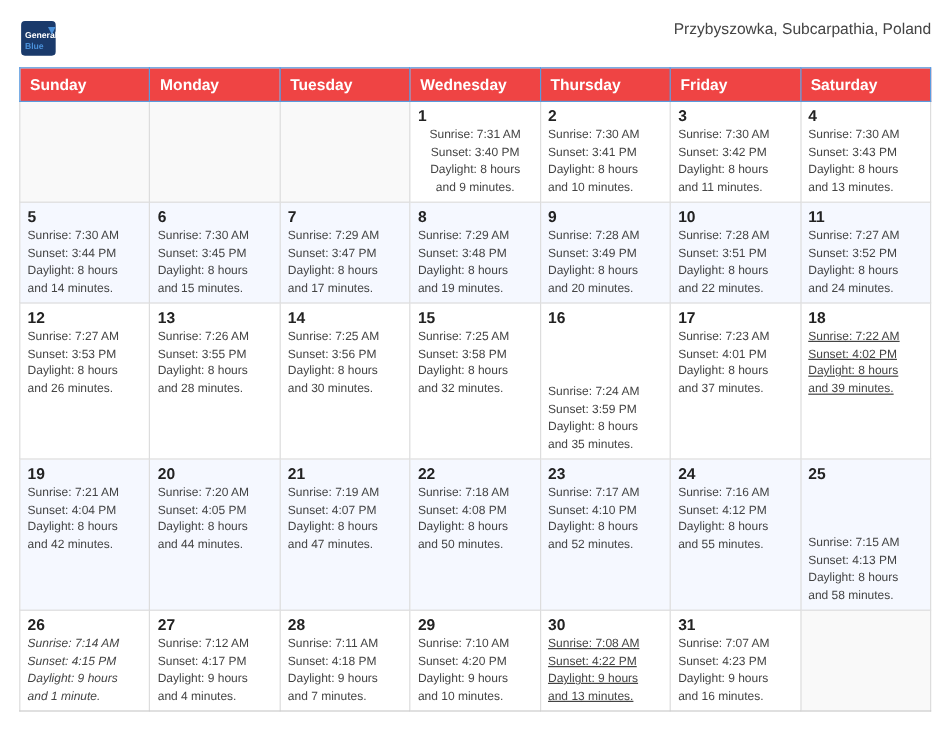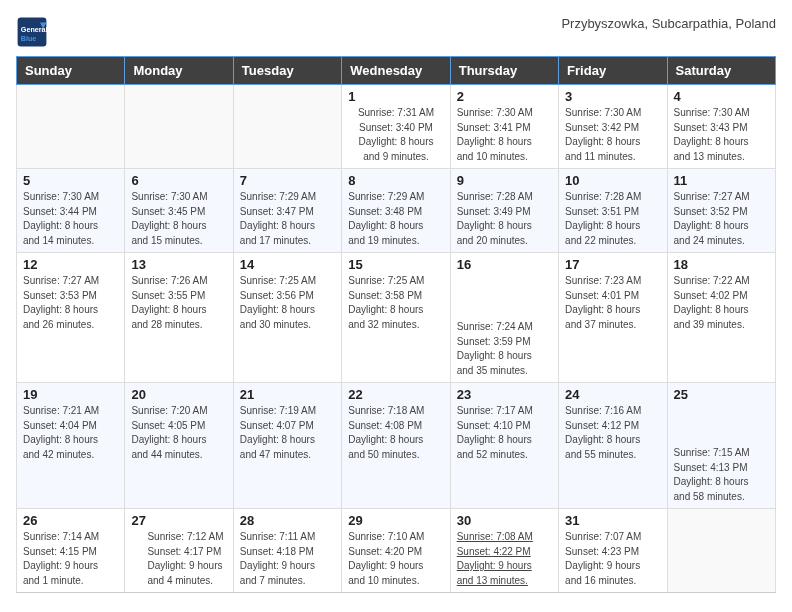--- a/index.html
+++ b/index.html
@@ -38,21 +38,21 @@
       font-size: 13px;
       color: #444;
       text-align: center;
     }
     .calendar {
       width: 100%;
       border-collapse: collapse;
       border: 1px solid #ccc;
     }
     .calendar th {
-      background-color: #404040;
+      background-color: #ef4444;
       color: #fff;
       text-align: left;
       padding: 6px 8px;
       font-size: 13px;
       font-weight: bold;
       border: 1px solid #5a9bdf;
     }
     .calendar td {
       vertical-align: top;
       padding: 4px 6px;
@@ -237,21 +237,21 @@
         </td>
         <td>
           <span class="day-number">17</span>
           <div class="day-info" style="white-space: pre-line;">Sunrise: 7:23 AM
 Sunset: 4:01 PM
 Daylight: 8 hours
 and 37 minutes.</div>
         </td>
         <td>
           <span class="day-number">18</span>
-          <div class="day-info" style="white-space: pre-line;">Sunrise: 7:22 AM
+          <div class="day-info" style="white-space: pre-line; text-decoration: underline;">Sunrise: 7:22 AM
 Sunset: 4:02 PM
 Daylight: 8 hours
 and 39 minutes.</div>
         </td>
       </tr>
       <tr>
         <td>
           <span class="day-number">19</span>
           <div class="day-info" style="white-space: pre-line;">Sunrise: 7:21 AM
 Sunset: 4:04 PM
@@ -297,28 +297,28 @@
           <span class="day-number">25</span>
           <div class="day-info" style="white-space: pre-line; margin-top: 44px;">Sunrise: 7:15 AM
 Sunset: 4:13 PM
 Daylight: 8 hours
 and 58 minutes.</div>
         </td>
       </tr>
       <tr>
         <td>
           <span class="day-number">26</span>
-          <div class="day-info" style="white-space: pre-line;">Sunrise: 7:14 AM
+          <div class="day-info" style="white-space: pre-line; font-style: italic;">Sunrise: 7:14 AM
 Sunset: 4:15 PM
 Daylight: 9 hours
 and 1 minute.</div>
         </td>
         <td>
           <span class="day-number">27</span>
-          <div class="day-info" style="white-space: pre-line; margin-left: 16px;">Sunrise: 7:12 AM
+          <div class="day-info" style="white-space: pre-line;">Sunrise: 7:12 AM
 Sunset: 4:17 PM
 Daylight: 9 hours
 and 4 minutes.</div>
         </td>
         <td>
           <span class="day-number">28</span>
           <div class="day-info" style="white-space: pre-line;">Sunrise: 7:11 AM
 Sunset: 4:18 PM
 Daylight: 9 hours
 and 7 minutes.</div>

